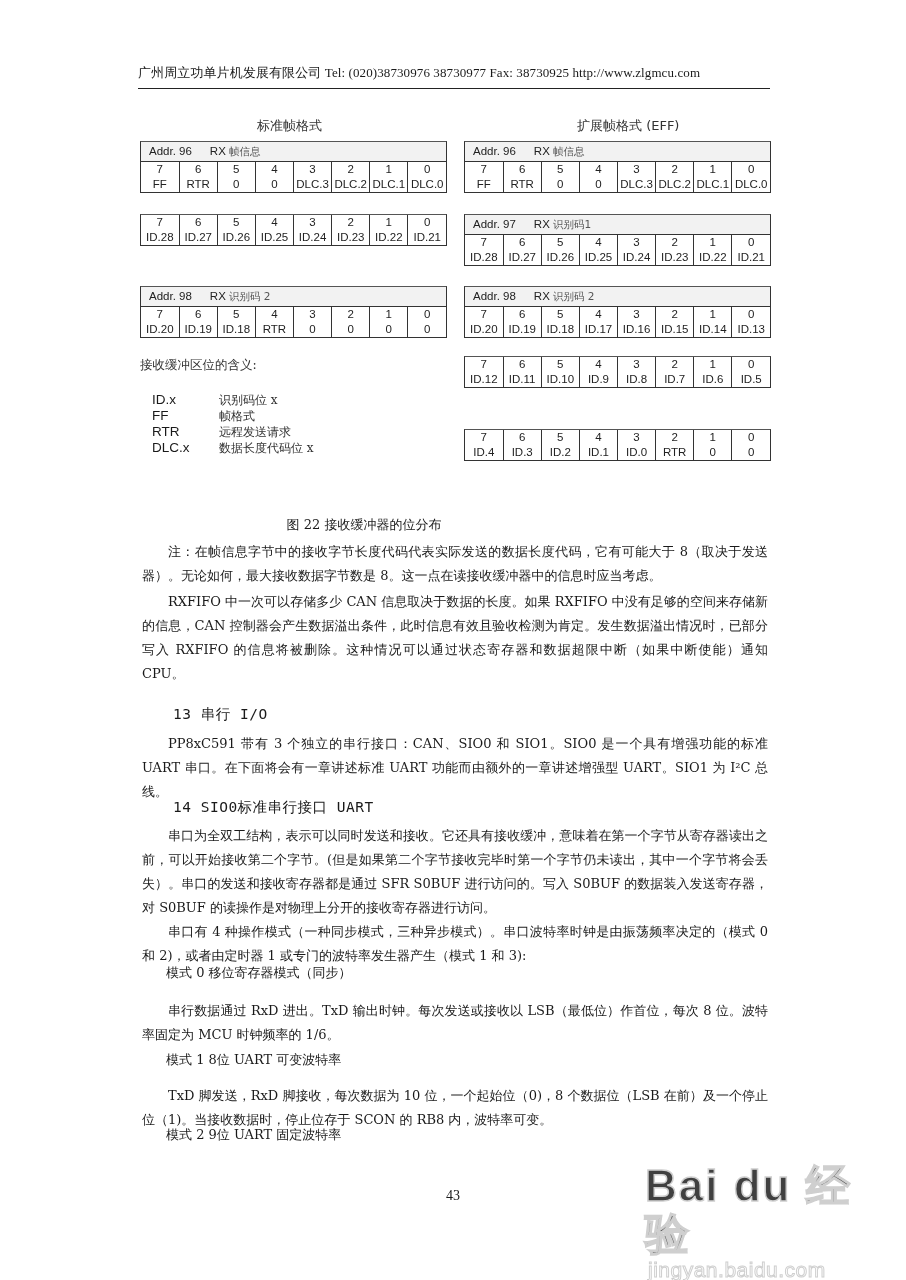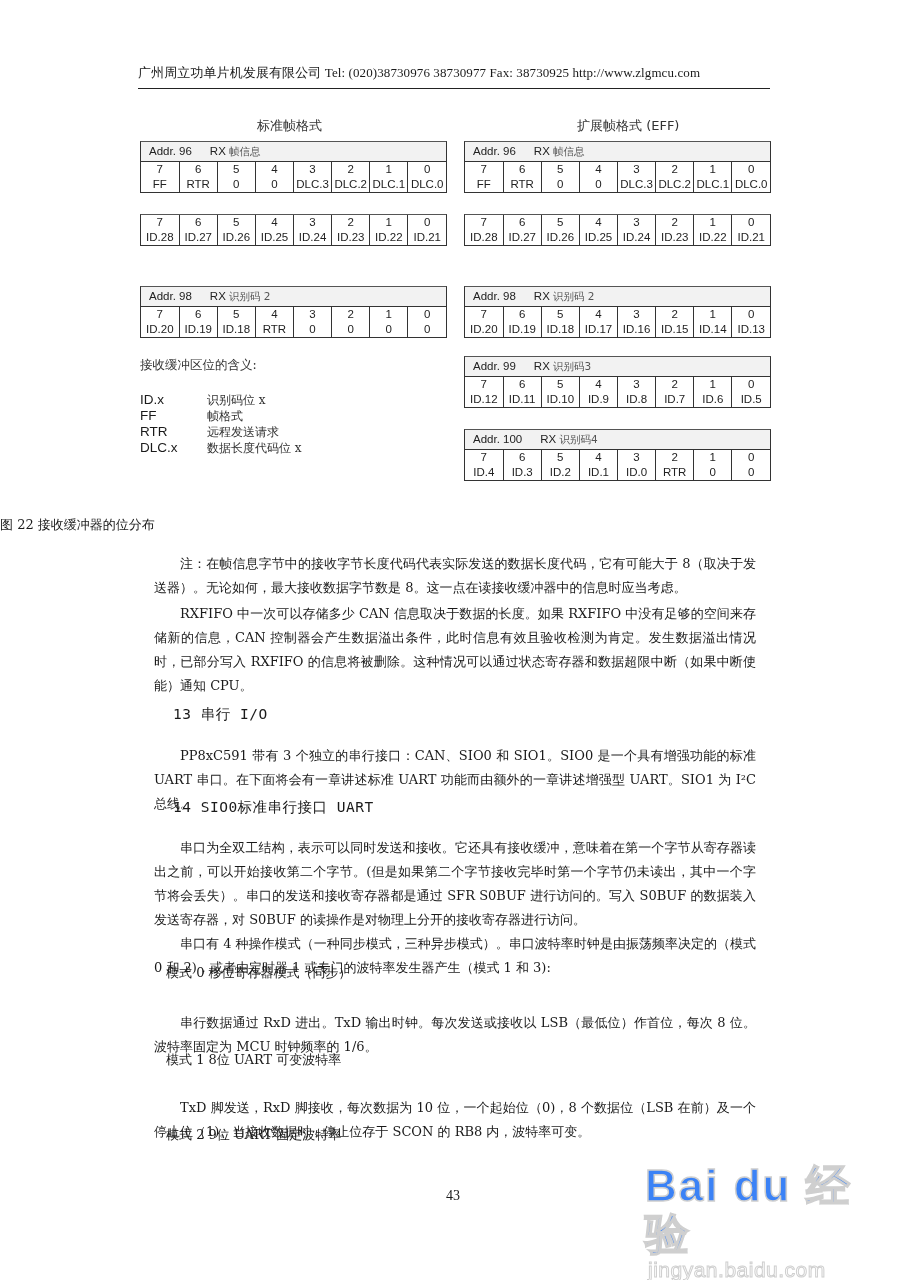--- a/index.html
+++ b/index.html
@@ -10,31 +10,31 @@
   .header-rule { position:absolute; left:138px; top:88px; width:632px; height:0; border-top:1.5px solid #222; }
   .fmt-title { position:absolute; font-size:13px; font-family:"DejaVu Sans", sans-serif; color:#333; }
   .reg { position:absolute; width:305px; border:1px solid #333; border-top:1px solid #555; font-family:"Liberation Sans", sans-serif; font-size:11.5px; }
   .reg .hdr { background:#f2f2f2; height:19px; line-height:19px; padding-left:8px; border-bottom:1px solid #333; white-space:nowrap; color:#222; }
   .reg .hdr .cn { font-family:"DejaVu Sans", sans-serif; color:#555; font-size:10.5px; }
   .reg table { border-collapse:collapse; width:100%; table-layout:fixed; }
   .reg td { border-right:1px solid #333; text-align:center; height:15px; line-height:15px; padding:0; font-size:11.5px; color:#222; white-space:nowrap; overflow:hidden; }
   .reg td:last-child { border-right:none; }
   .legend { position:absolute; left:140px; top:357px; font-size:13px; }
   .legend .title { font-family:"DejaVu Serif", serif; color:#333; margin-bottom:18px; font-size:12.5px; }
-  .legend .row { display:flex; height:16px; line-height:16px; }
+  .legend .row { display:flex; height:16px; line-height:16px;margin-left:12px; }
   .legend .k { width:67px; font-family:"Liberation Sans", sans-serif; font-size:13.5px; }
   .legend .v { font-size:12px; color:#333; }
-  .caption { position:absolute; left:0; width:728px; top:516px; text-align:left; font-size:13px; }
+  .caption { position:absolute; left:0; width:728px; top:516px; text-align:center; font-size:13px; }
   .para { position:absolute; left:138px; width:634px; font-size:13px; line-height:24px; text-align:justify; }
-  .para p { margin:16px; text-indent:2em; }
+  .para p { margin:4px; text-indent:2em; }
   .heading { position:absolute; left:173px; font-size:14.5px; font-family:"DejaVu Sans Mono", monospace; letter-spacing:0.5px; }
   .mode { position:absolute; left:166px; font-size:13px; font-family:"DejaVu Serif", serif; }
   .pagenum { position:absolute; left:446px; top:1188px; font-size:14px; font-family:"Liberation Serif", serif; }
   .watermark { position:absolute; left:645px; top:1162px; width:220px; color:#d4d4d4; font-family:"Liberation Sans", sans-serif; }
-  .watermark .logo { font-size:44px; font-weight:bold; letter-spacing:2px; color:#3b82f6;
+  .watermark .logo { font-size:44px; font-weight:bold; letter-spacing:2px; color:#404040;
       -webkit-text-stroke:1.5px #cfcfcf; line-height:48px; }
   .watermark .url { font-size:21px; color:#ffffff; -webkit-text-stroke:1px #cfcfcf; letter-spacing:0.5px; margin-left:3px; }
 </style>
 </head>
 <body>
 
 <div class="header">广州周立功单片机发展有限公司   Tel: (020)38730976   38730977   Fax: 38730925   http://www.zlgmcu.com</div>
 <div class="header-rule"></div>
 
 <div class="fmt-title" style="left:257px; top:117px;">标准帧格式</div>
@@ -144,20 +144,21 @@
             <td>0</td>
             <td>DLC.3</td>
             <td>DLC.2</td>
             <td>DLC.1</td>
             <td>DLC.0</td>
           </tr>
         </tbody>
       </table>
     </div>
     <div class="reg" style="left: 464px; top: 214px;">
+      <div class="hdr"><span>Addr. 97</span><span style="display:inline-block;width:18px"></span><span>RX</span> <span class="cn">识别码1</span></div>
       <table>
         <tbody>
           <tr>
             <td>7</td>
             <td>6</td>
             <td>5</td>
             <td>4</td>
             <td>3</td>
             <td>2</td>
             <td>1</td>
@@ -197,21 +198,20 @@
             <td>ID.17</td>
             <td>ID.16</td>
             <td>ID.15</td>
             <td>ID.14</td>
             <td>ID.13</td>
           </tr>
         </tbody>
       </table>
     </div>
     <div class="reg" style="left: 464px; top: 356px;">
-      <div class="hdr"><span>Addr. 99</span><span style="display:inline-block;width:18px"></span><span>RX</span> <span class="cn">识别码3</span></div>
       <table>
         <tbody>
           <tr>
             <td>7</td>
             <td>6</td>
             <td>5</td>
             <td>4</td>
             <td>3</td>
             <td>2</td>
             <td>1</td>
@@ -224,21 +224,20 @@
             <td>ID.9</td>
             <td>ID.8</td>
             <td>ID.7</td>
             <td>ID.6</td>
             <td>ID.5</td>
           </tr>
         </tbody>
       </table>
     </div>
     <div class="reg" style="left: 464px; top: 429px;">
-      <div class="hdr"><span>Addr. 100</span><span style="display:inline-block;width:18px"></span><span>RX</span> <span class="cn">识别码4</span></div>
       <table>
         <tbody>
           <tr>
             <td>7</td>
             <td>6</td>
             <td>5</td>
             <td>4</td>
             <td>3</td>
             <td>2</td>
             <td>1</td>

